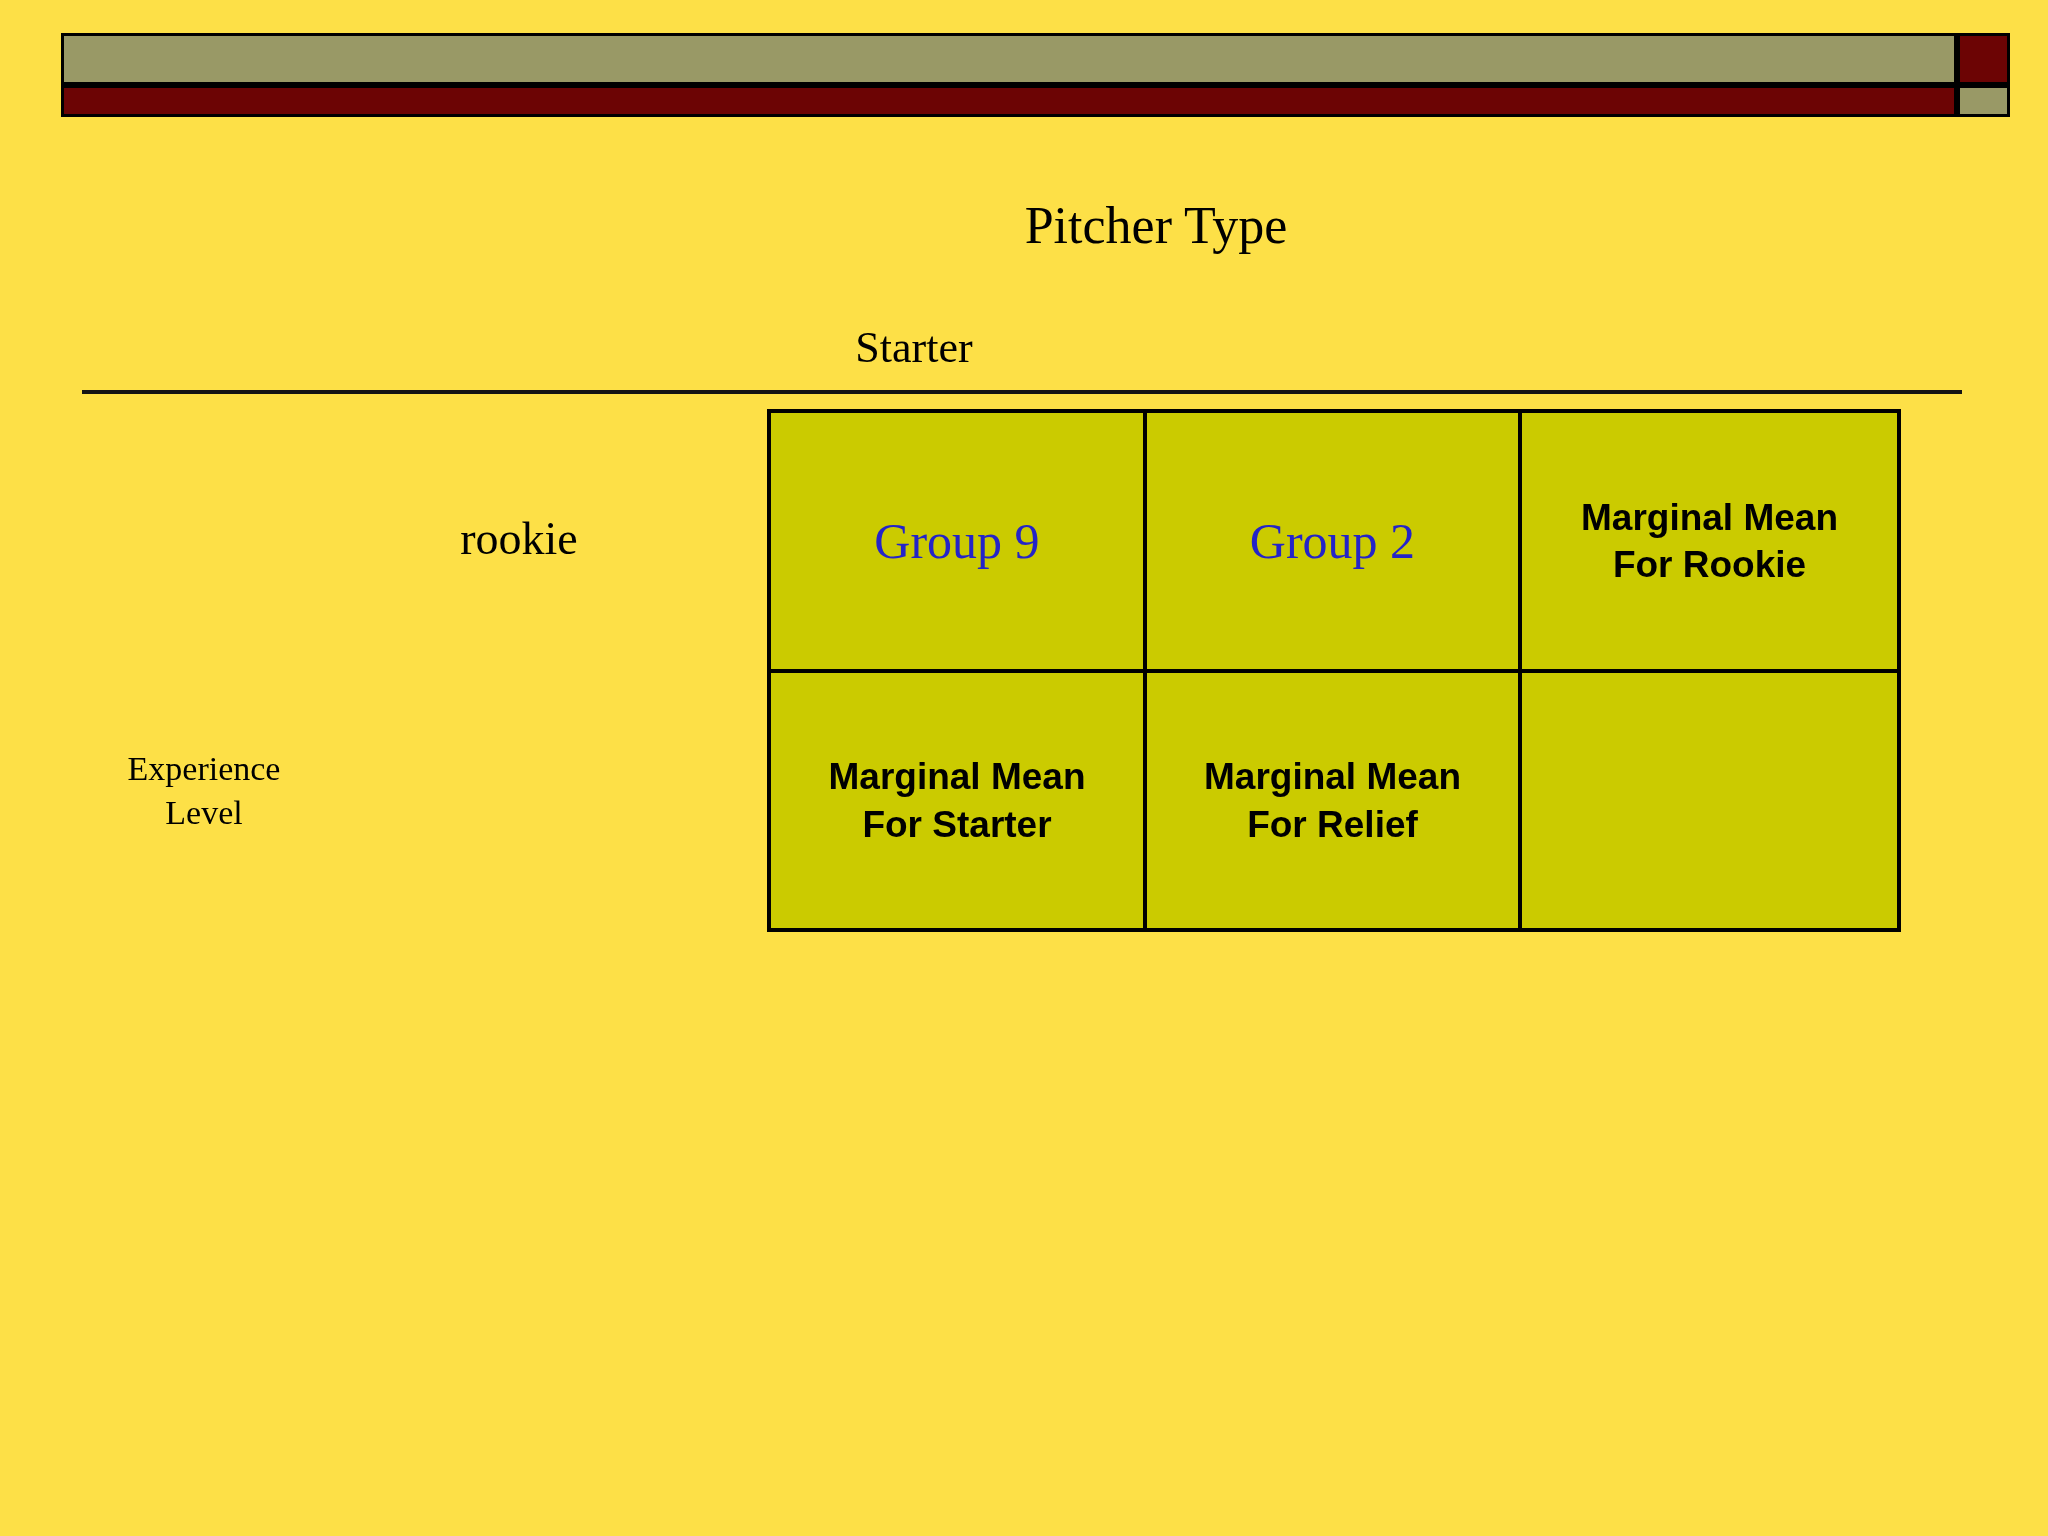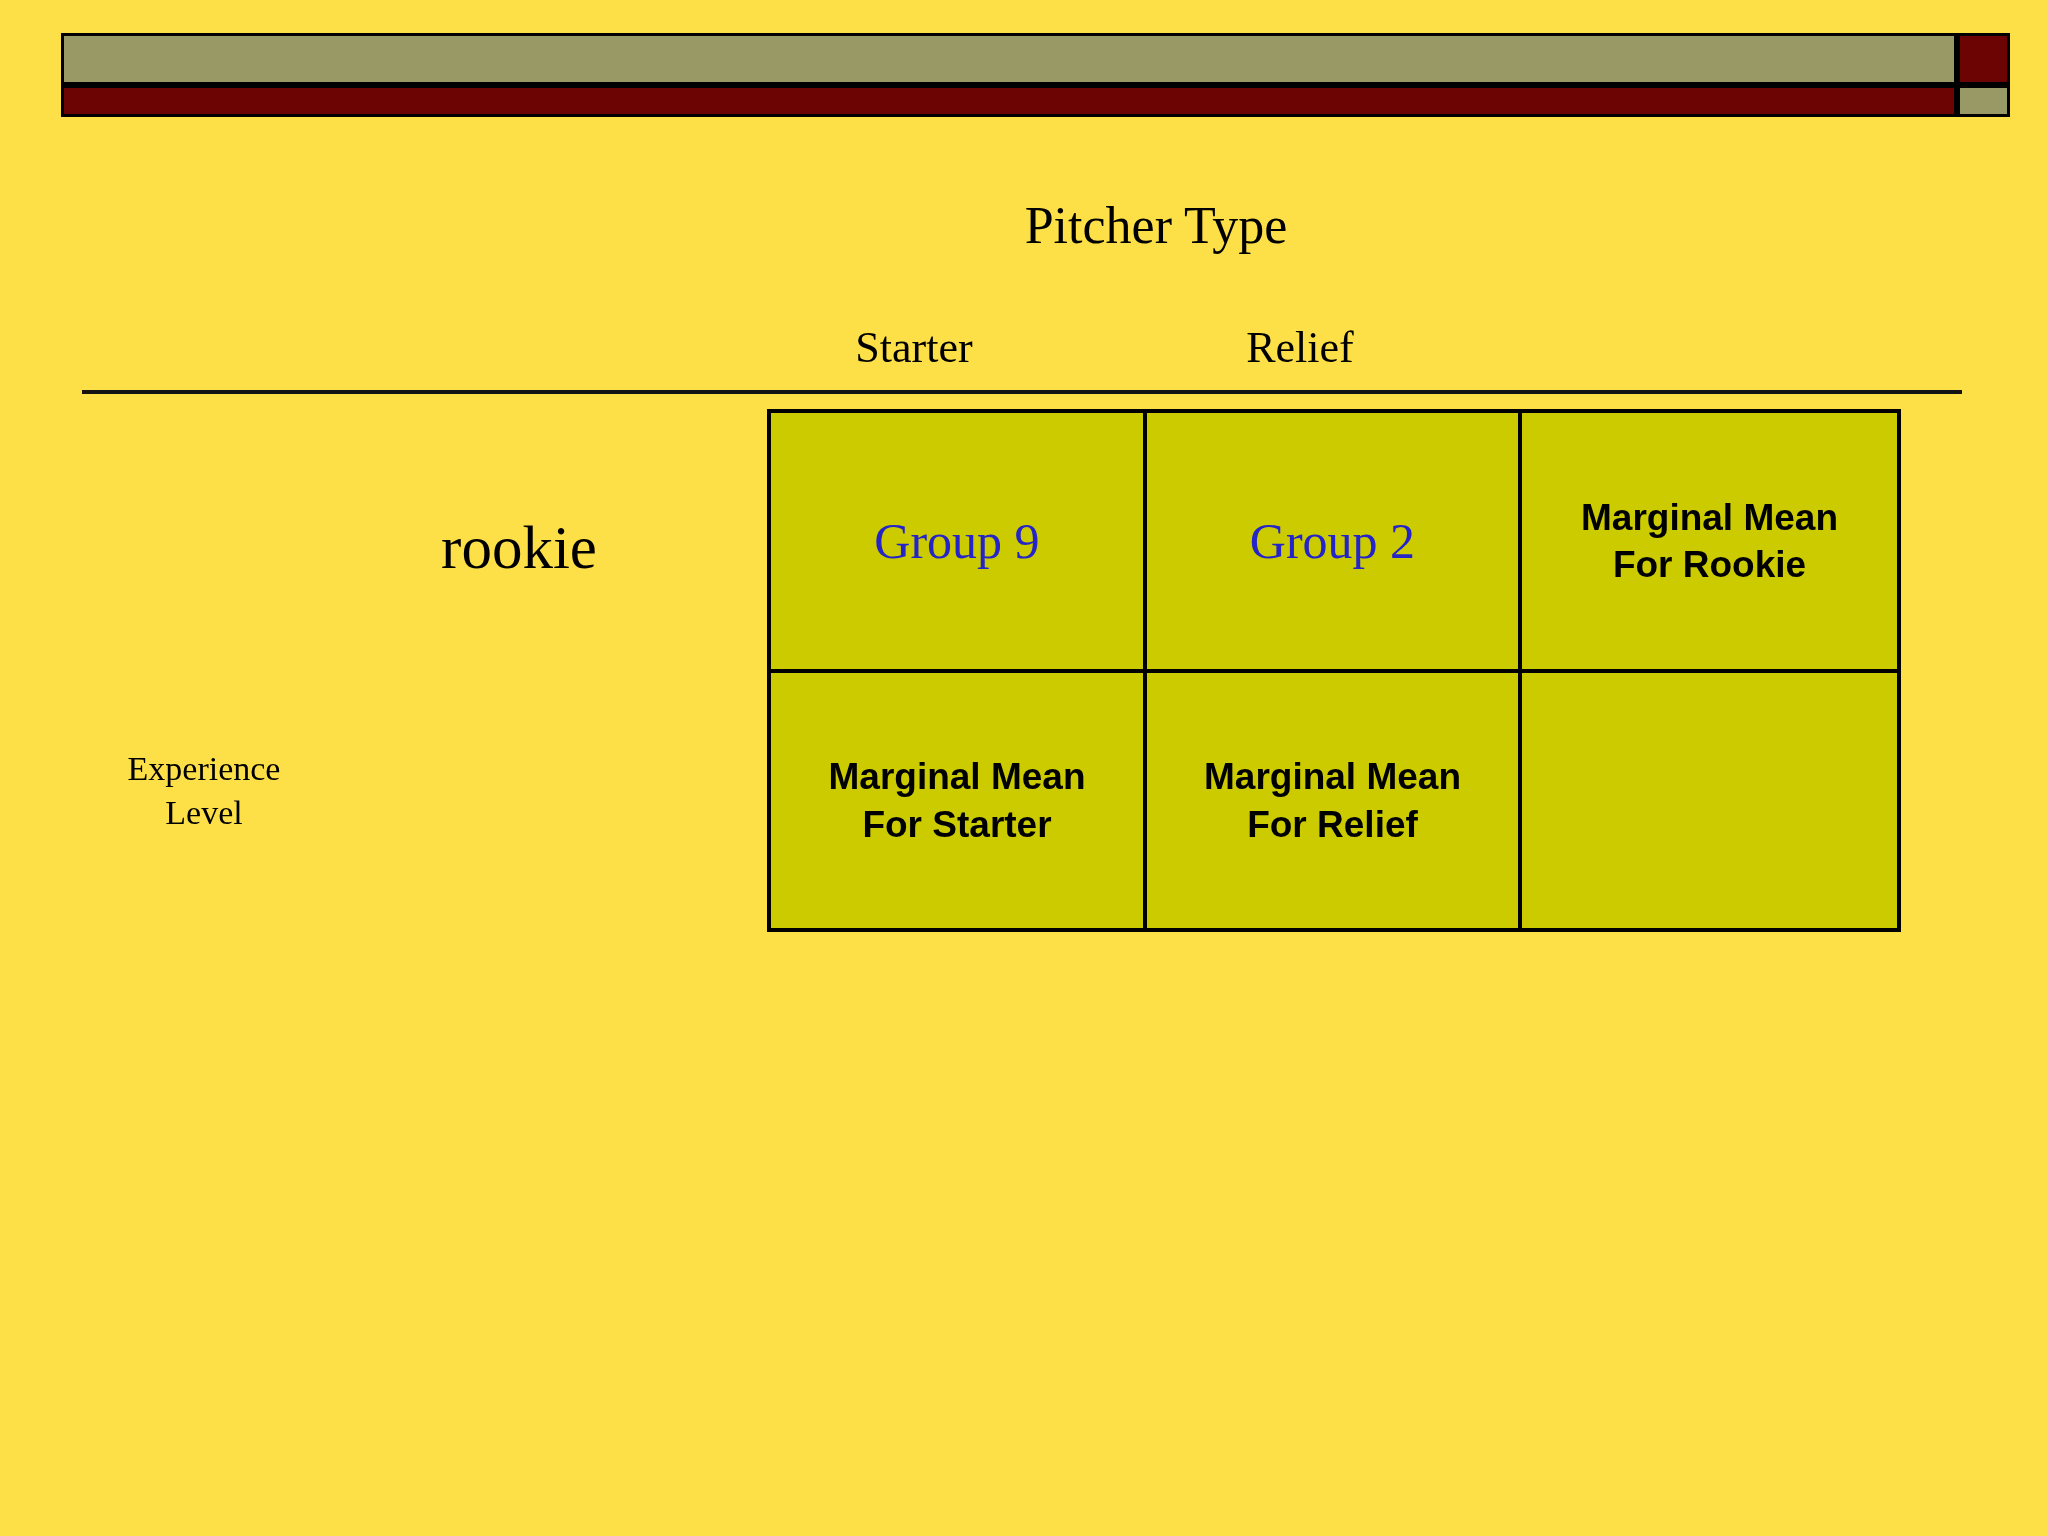--- a/index.html
+++ b/index.html
@@ -34,21 +34,21 @@
   .col-header.starter { left: 764px; }
   .col-header.relief  { left: 1150px; }
   .hrule { left: 82px; top: 390px; width: 1880px; height: 4px; background: #141414; }
 
   
   .row-axis-title {
     left: 59px; top: 747px; width: 290px;
     text-align: center; font-size: 34px; line-height: 1.3;
     white-space: pre-line;
   }
-  .row-header { width: 200px; text-align: center; font-size: 61px; line-height: 1.1; }
+  .row-header { width: 200px; text-align: center; font-size: 46px; line-height: 1.1; }
   .row-header.rookie  { left: 419px; top: 514px; }
   .row-header.veteran { left: 431px; top: 776px; }
 
   
   table.factorial {
     position: absolute; left: 767px; top: 409px;
     border-collapse: collapse; table-layout: fixed;
   }
   table.factorial col.c1 { width: 376px; }
   table.factorial col.c2 { width: 375px; }
@@ -82,21 +82,20 @@
   <div class="banner">
     <div class="seg olive-bar"></div>
     <div class="seg maroon-cap"></div>
     <div class="seg maroon-bar"></div>
     <div class="seg olive-cap"></div>
   </div>
 
   <div class="abs pitcher-title">Pitcher Type</div>
 
   <div class="abs col-header starter">Starter</div>
-  <div class="abs col-header relief">Relief</div>
 
   <div class="abs hrule"></div>
 
   <div class="abs row-axis-title">Experience
 Level</div>
   <div class="abs row-header rookie">rookie</div>
 
   <table class="factorial">
     <colgroup>
         <col class="c1">

